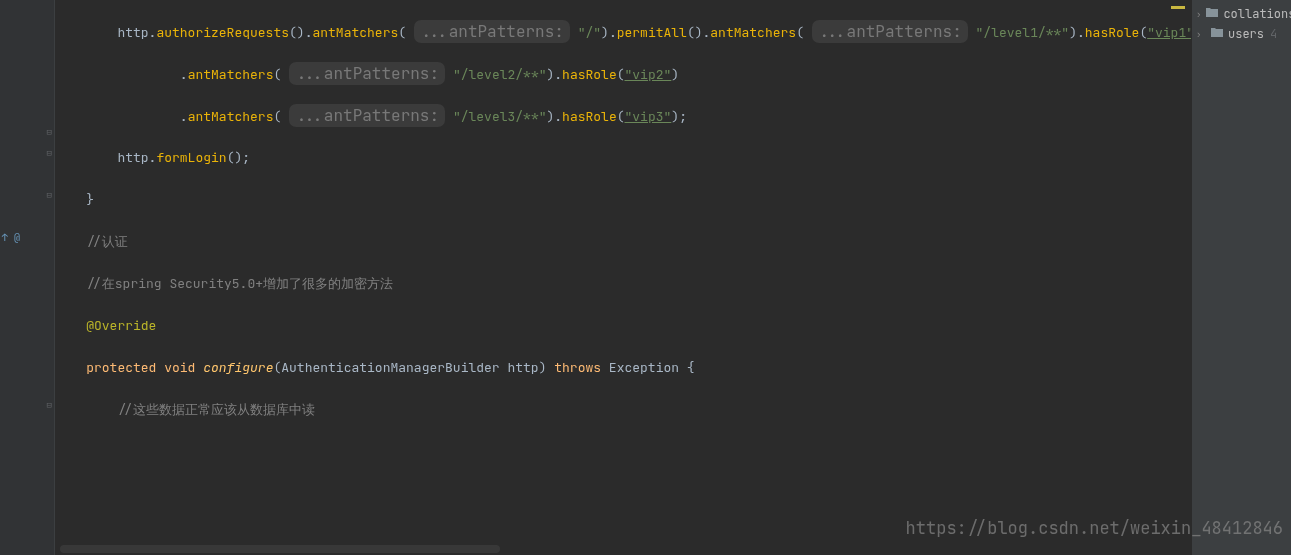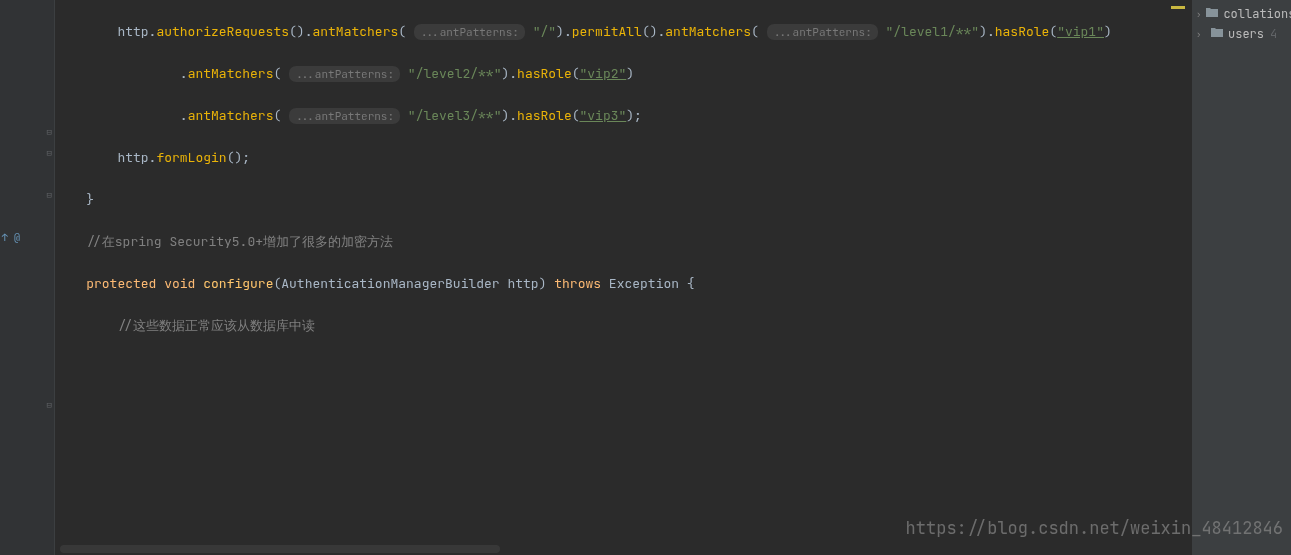--- a/index.html
+++ b/index.html
@@ -41,28 +41,28 @@
   white-space: pre;
   overflow: hidden;
   position: relative;
 }
 .line { height: 21px; padding-left: 0; }
 .comment { color: #808080; }
 .keyword { color: #fdba74; }
 .annotation { color: #bbb529; }
 .string { color: #6a8759; }
 .method { color: #eab308; }
-.method-decl { color: #ffc66d; }
+.method-decl { color: #ffc66d; font-style: italic; }
 .paren { color: #a9b7c6; }
 .hint {
   background: #3b3b3b;
   color: #787878;
   padding: 1px 6px;
   border-radius: 7px;
-  font-size: 11px;
+  font-size: 16px;
 }
 .underline { text-decoration: underline; text-decoration-color: #6a8759; }
 .identifier { color: #a9b7c6; }
 .project-panel {
   width: 100px;
   background: #3c3f41;
   border-left: 1px solid #2b2b2b;
   padding: 4px;
   flex-shrink: 0;
 }
@@ -116,21 +116,23 @@
     <span class="gutter-icon" style="top:231px;color:#6897bb">↑ @</span>
     <span class="fold-icon" style="top:399px">⊟</span>
   </div>
 
   <div class="editor">
 <div class="line">        <span class="identifier">http.</span><span class="method">authorizeRequests</span><span class="paren">().</span><span class="method">antMatchers</span><span class="paren">(</span> <span class="hint">...antPatterns:</span><span class="string"> "/"</span><span class="paren">).</span><span class="method">permitAll</span><span class="paren">().</span><span class="method">antMatchers</span><span class="paren">(</span> <span class="hint">...antPatterns:</span><span class="string"> "/level1/**"</span><span class="paren">).</span><span class="method">hasRole</span><span class="paren">(</span><span class="string underline">"vip1"</span><span class="paren">)</span></div>
 <div class="line">                <span class="paren">.</span><span class="method">antMatchers</span><span class="paren">(</span> <span class="hint">...antPatterns:</span><span class="string"> "/level2/**"</span><span class="paren">).</span><span class="method">hasRole</span><span class="paren">(</span><span class="string underline">"vip2"</span><span class="paren">)</span></div>
 <div class="line">                <span class="paren">.</span><span class="method">antMatchers</span><span class="paren">(</span> <span class="hint">...antPatterns:</span><span class="string"> "/level3/**"</span><span class="paren">).</span><span class="method">hasRole</span><span class="paren">(</span><span class="string underline">"vip3"</span><span class="paren">);</span></div>
 <div class="line">        <span class="identifier">http.</span><span class="method">formLogin</span><span class="paren">();</span></div>
 <div class="line">    <span class="paren">}</span></div>
+<div class="line">    <span class="comment">//认证</span></div>
 <div class="line">    <span class="comment">//在spring Security5.0+增加了很多的加密方法</span></div>
+<div class="line">    <span class="annotation">@Override</span></div>
 <div class="line">    <span class="keyword">protected </span><span class="keyword">void </span><span class="method-decl">configure</span><span class="identifier">(AuthenticationManagerBuilder http) </span><span class="keyword">throws </span><span class="identifier">Exception {</span></div>
 <div class="line">        <span class="comment">//这些数据正常应该从数据库中读</span></div>
 
 
 
 
 
 
 
 

